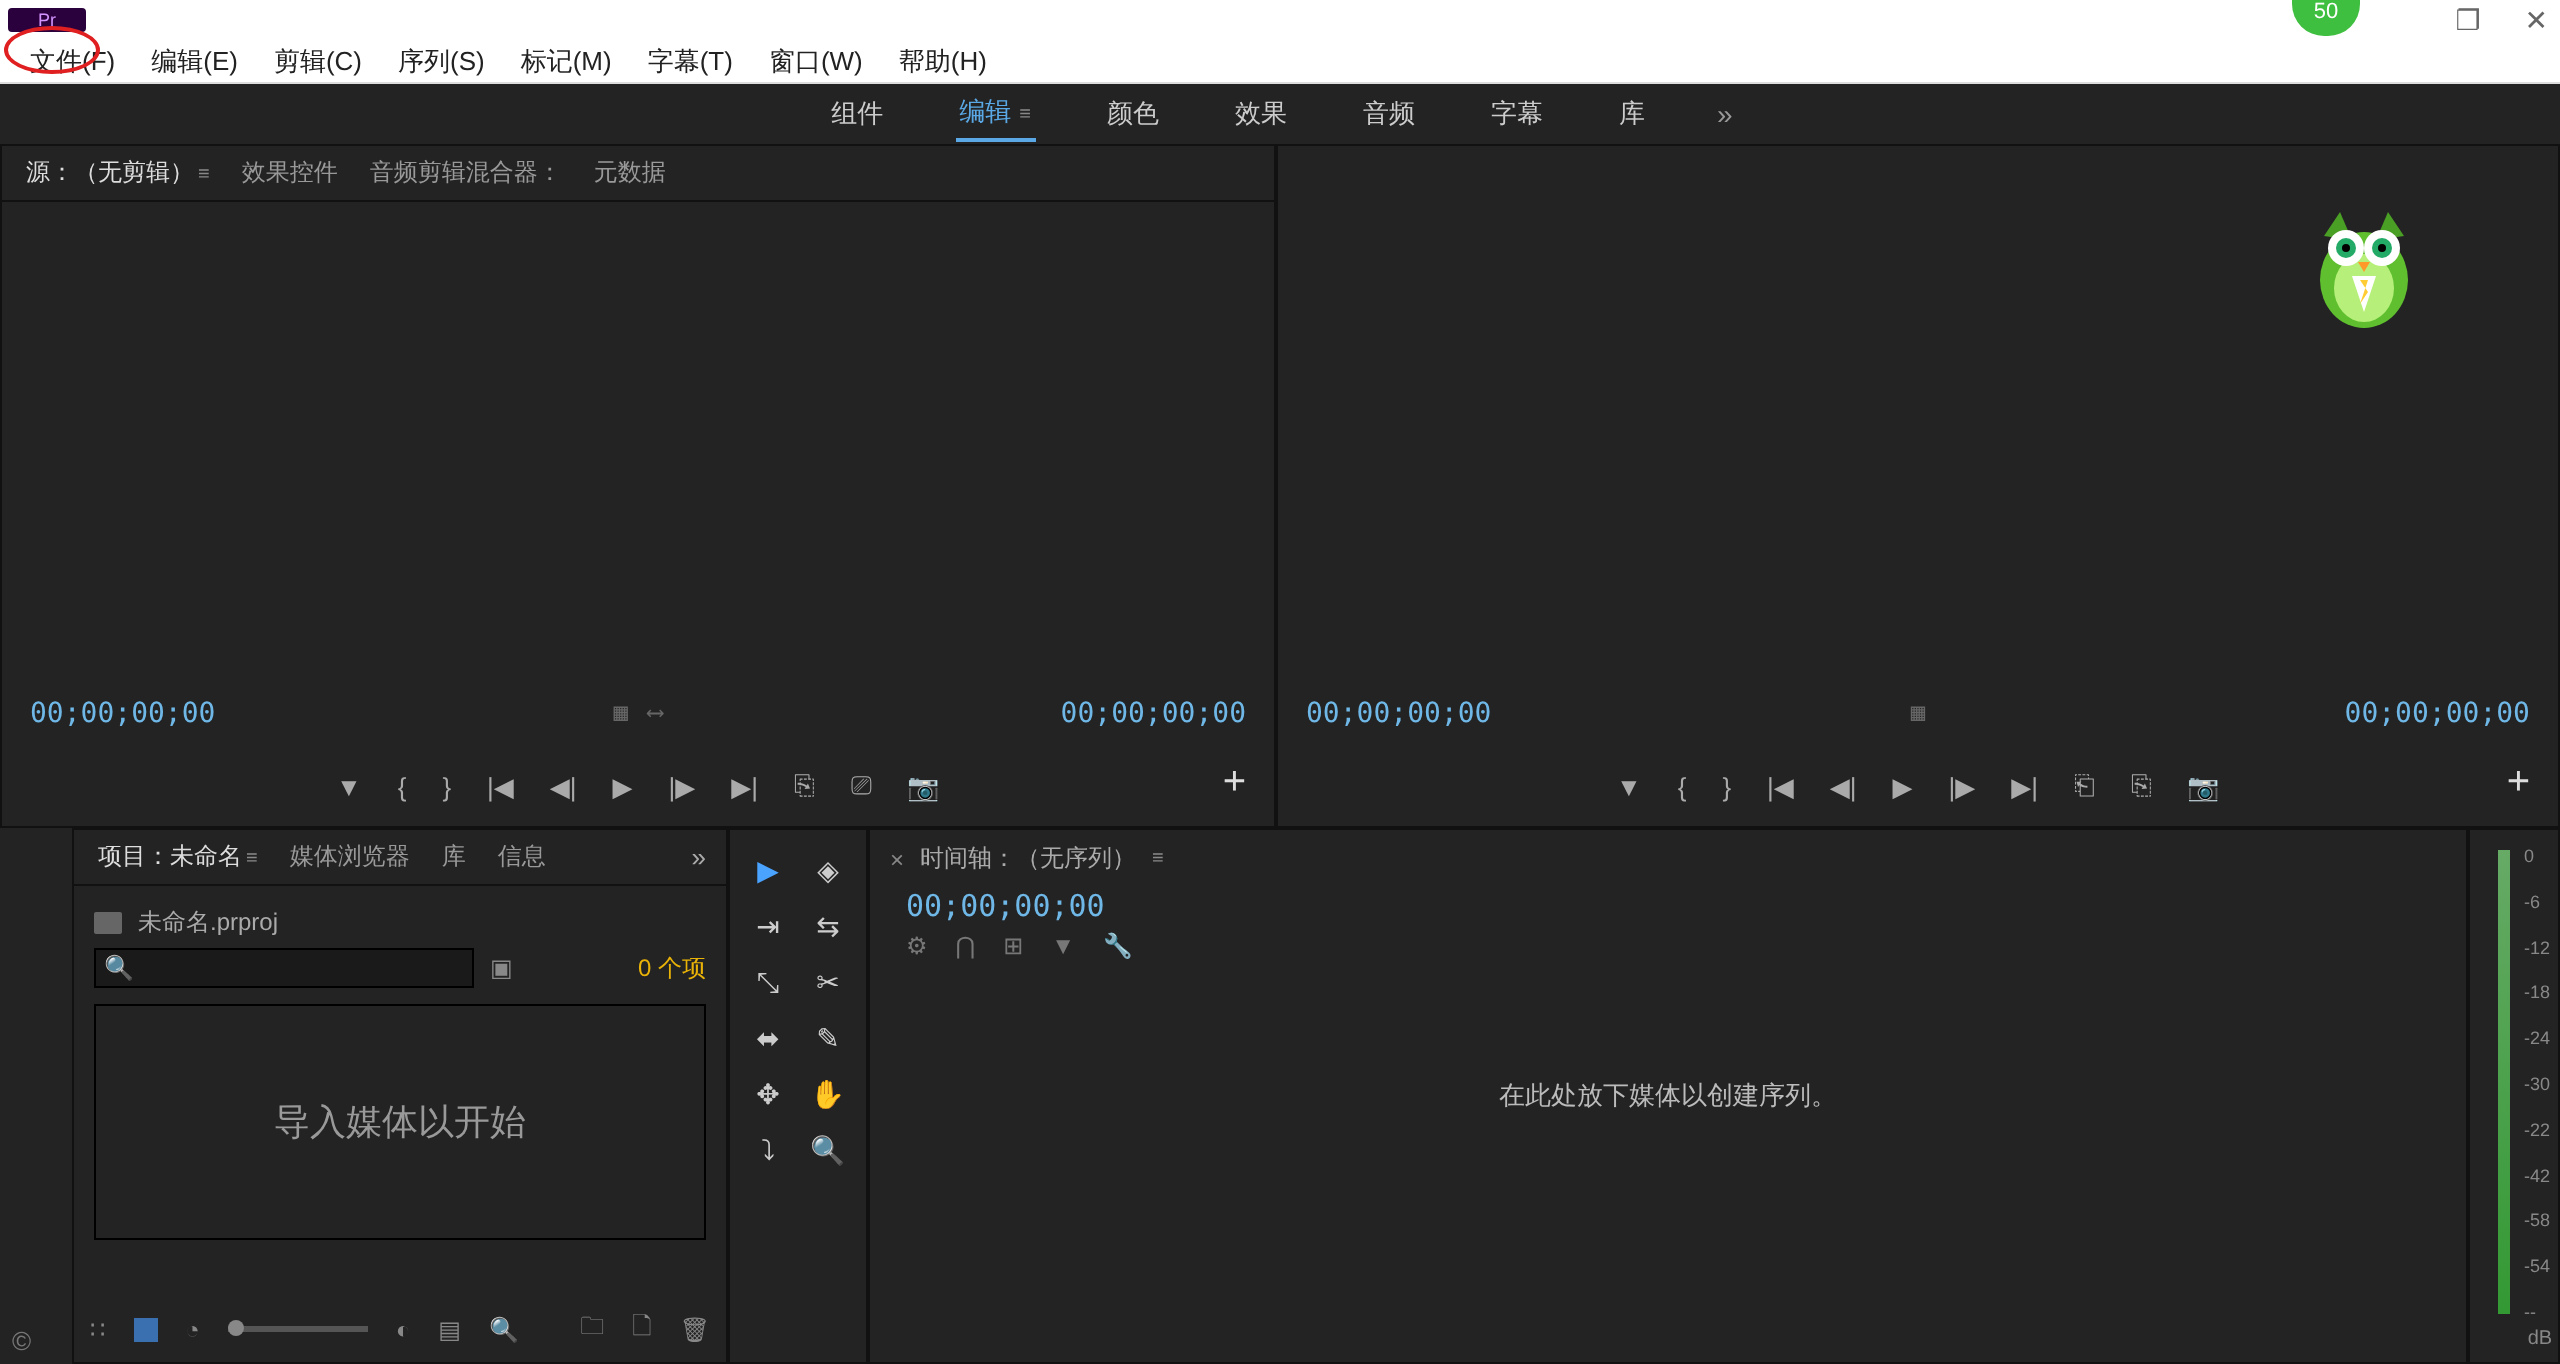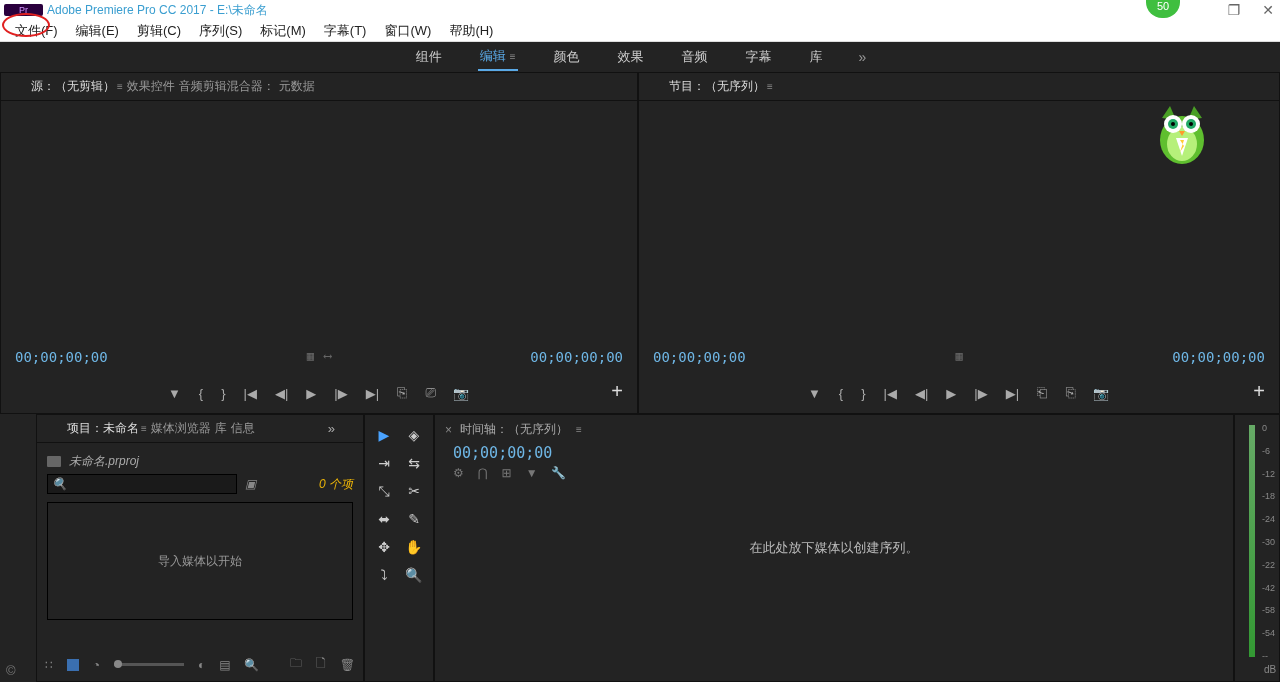--- a/index.html
+++ b/index.html
@@ -33,43 +33,43 @@
     .workspace { height:30px; background:#232323; display:flex; align-items:center; justify-content:center; gap:34px; color:#ccc; font-size:13px;}
     .workspace .ws { padding:4px 2px; }
     .workspace .ws.active { color:#5aa9e6; border-bottom:2px solid #5aa9e6;}
     .workspace .ws-more { color:#999; font-size:14px;}
     .ws-eq { color:#888; margin-left:4px; font-size:10px;}
     
     .main { display:flex; flex-direction:column; height:calc(682px - 72px); }
     .row1 { display:flex; height:342px; }
     .row2 { display:flex; flex:1; }
     .panel { background:#232323; border:1px solid #111; position:relative; }
-    .panel-tabs { height:28px; display:flex; align-items:center; padding:0 28px; font-size:12px; color:#999; border-bottom:1px solid #111;}
+    .panel-tabs { height:28px; display:flex; align-items:center; gap:12px; padding:0 10px; font-size:12px; color:#999; border-bottom:1px solid #111;}
     .panel-tabs .t { padding:4px 2px;}
     .panel-tabs .t.active { color:#ddd;}
     .ham { color:#888; font-size:10px; margin-left:2px;}
     
     .src { width:638px; }
     .prog { flex:1; }
     .monitor-body { position:absolute; inset:28px 0 0 0; display:flex; flex-direction:column;}
     .mon-fill { flex:1;}
     .tcrow { display:flex; justify-content:space-between; padding:0 14px 8px; color:#6fb7e6; font-family:monospace; font-size:14px;}
     .tcrow .icons { color:#666; display:flex; gap:10px; font-size:12px;}
     .transport { height:40px; display:flex; align-items:center; justify-content:center; gap:18px; color:#bbb; font-size:13px;}
     .transport .tp { color:#aaa;}
     .transport .plus { position:absolute; right:14px; bottom:10px; color:#ddd; font-size:20px;}
     
     .proj { width:328px;margin-left:36px; }
     .proj-body { padding:6px 10px; color:#aaa; }
-    .proj-row { display:flex; align-items:center; gap:8px; margin:4px 0;font-style:italic;}
+    .proj-row { display:flex; align-items:center; gap:8px; margin:4px 0;}
     .fico { width:14px; height:11px; background:#666; border-radius:1px;}
     .search { display:flex; align-items:center; background:#1a1a1a; border:1px solid #000; height:20px; width:190px; padding:0 4px;}
     .search .mag { color:#888; margin-right:4px;}
     .count { margin-left:auto; color:#eab308;}
-    .bin { margin-top:8px; height:118px; border:1px solid #000; display:flex; align-items:center; justify-content:center; color:#999; font-size:12px;}
+    .bin { margin-top:8px; height:118px; border:1px solid #000; display:flex; align-items:center; justify-content:center; color:#999; font-size:18px;}
     .proj-foot { position:absolute; bottom:6px; left:8px; right:8px; display:flex; align-items:center; gap:14px; color:#888;}
     .proj-foot .sq { width:12px; height:12px; background:#3a6fb0;}
     .proj-foot .slider { width:70px; height:3px; background:#555; position:relative;}
     .proj-foot .slider::after{content:""; position:absolute; left:0; top:-3px; width:8px; height:8px; border-radius:50%; background:#888;}
     
     .tools { width:70px; background:#232323; border:1px solid #111; display:flex; flex-direction:column; padding:6px 0; align-items:center;}
     .tool-row { display:flex; gap:10px; margin:4px 0;}
     .tool { width:20px; height:20px; display:flex; align-items:center; justify-content:center; color:#ccc; font-size:14px;}
     .tool.sel { color:#4aa3ff;}
     
@@ -88,21 +88,20 @@
     .owl { position:absolute; top:98px; right:68px; width:60px; height:70px;}
     .owl svg { width:100%; height:100%;}
     .c-ico { position:absolute; bottom:4px; left:6px; color:#777; font-size:13px;}
     .more { color:#aaa; font-size:13px;}
   </style>
 </head>
 <body>
 
 <div class="title-bar">
   <span class="pr">Pr</span>
-  <span>Adobe Premiere Pro CC 2017 - E:\未命名</span>
 </div>
 <div class="badge60">
     <span>50</span>
   </div>
 <div class="win-ctrls">
   <span>❐</span>
   <span>✕</span>
 </div>
 
 <div class="menu-bar">
@@ -159,23 +158,20 @@
           <span class="tp">▶|</span>
           <span class="tp">⎘</span>
           <span class="tp">⎚</span>
           <span class="tp">📷</span>
           <span class="plus">+</span>
         </div>
       </div>
     </div>
 
     <div class="panel prog">
-      <div class="panel-tabs">
-        <span class="t active"><span>节目：（无序列）</span><span class="ham">≡</span></span>
-      </div>
       <div class="monitor-body">
         <div class="mon-fill"></div>
         <div class="tcrow">
           <span>00;00;00;00</span>
           <span class="icons">
               <span>▦</span>
             </span>
           <span>00;00;00;00</span>
         </div>
         <div class="transport">

